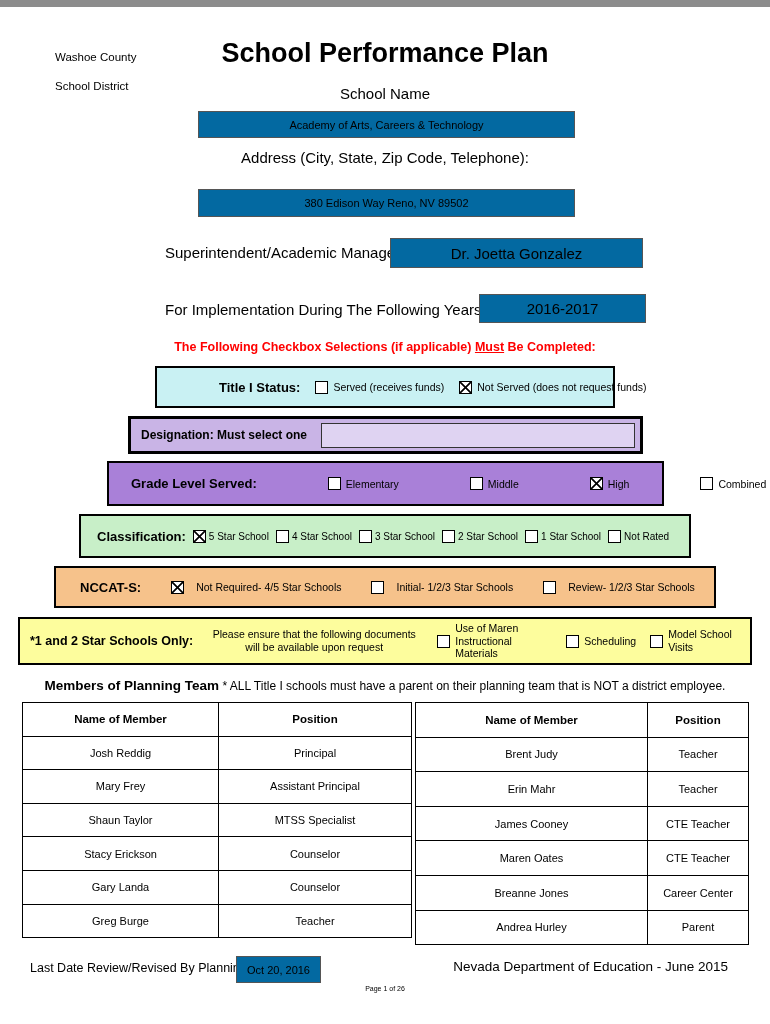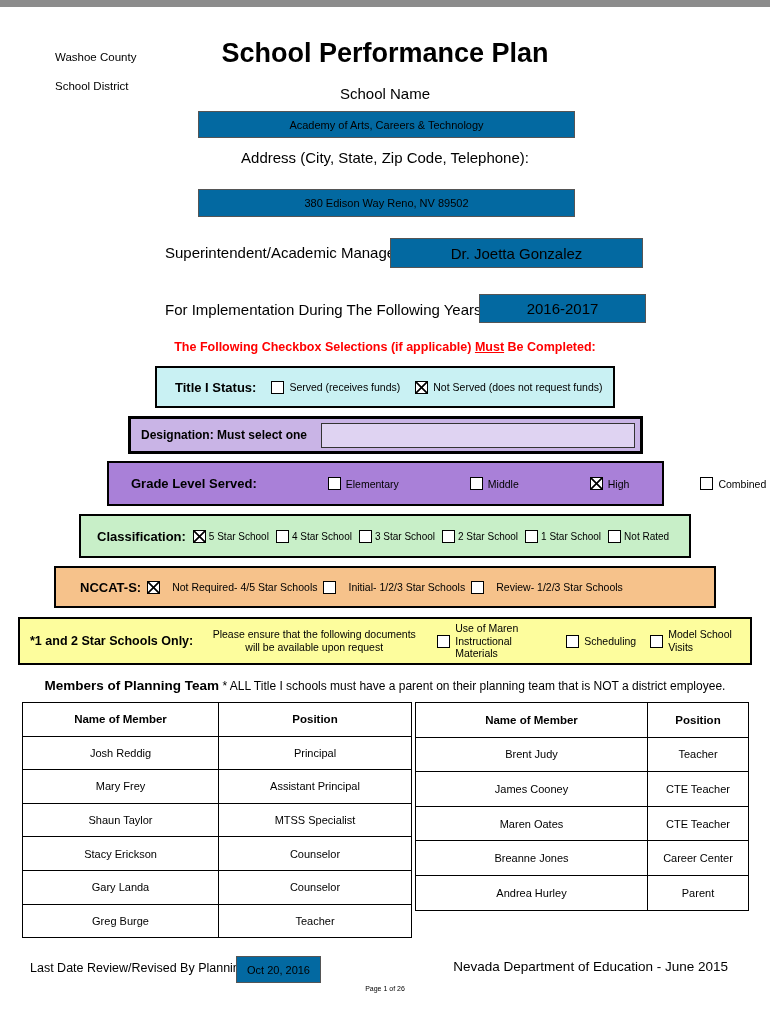--- a/index.html
+++ b/index.html
@@ -61,21 +61,21 @@
   .banner-grade .blabel { margin-left:22px; }
   .banner-grade .opt { margin-left:27px; }
 
   .banner-classification { left:79px; top:514px; width:612px; height:44px; }
   .banner-classification .blabel { margin-left:16px; }
   .banner-classification .opt { margin-left:7px; gap:3px; }
   .banner-classification .optlabel { font-size:10px; }
 
   .banner-nccats { left:54px; top:566px; width:662px; height:42px; }
   .banner-nccats .blabel { margin-left:24px; }
-  .banner-nccats .opt { margin-left:6px; gap:12px; }
+  .banner-nccats .opt { margin-left:30px; gap:12px; }
 
   .banner-star { left:18px; top:617px; width:734px; height:48px; }
   .banner-star .blabel { margin-left:10px; font-size:12.5px; }
   .star-note { margin-left:12px; width:218px; text-align:center; font-size:10.5px; line-height:1.25; }
   .banner-star .opt { margin-left:14px; }
   .banner-star .optlabel { white-space:normal; line-height:1.2; }
   .optlabel.w97 { width:97px; }
   .optlabel.w66 { width:66px; }
 
   .team-heading { position:absolute; top:678px; left:0; width:100%; text-align:center; font-size:12px; }
@@ -113,21 +113,21 @@
   <div class="input address-input">380 Edison Way  Reno, NV  89502</div>
 
   <div class="inline-label superintendent-label">Superintendent/Academic Manager:</div>
   <div class="input superintendent-input">Dr. Joetta Gonzalez</div>
 
   <div class="inline-label implementation-label">For Implementation During The Following Years:</div>
   <div class="input implementation-input">2016-2017</div>
 
   <div class="notice"><span>The Following Checkbox Selections (if applicable) </span><span class="u">Must</span><span> Be Completed:</span></div>
 
-  <div class="banner banner-title1" style="background: rgb(201, 241, 243);">
+  <div class="banner banner-title1" style="background: rgb(201, 241, 243); padding-left: 44px;">
     <span class="blabel">Title I Status:</span>
     <span class="opt">
       <span class="cb" data-checked="false"></span>
       <span class="optlabel">Served  (receives funds)</span>
     </span>
     <span class="opt">
       <span class="cb" data-checked="true"></span>
       <span class="optlabel">Not Served  (does not request funds)</span>
     </span>
   </div>
@@ -265,20 +265,24 @@
     <tbody>
         <tr>
       <th>Name of Member</th>
       <th>Position</th>
     </tr>
     <tr>
       <td>Brent Judy</td>
       <td>Teacher</td>
     </tr>
     <tr>
+      <td>Erin Mahr</td>
+      <td>Teacher</td>
+    </tr>
+    <tr>
       <td>James Cooney</td>
       <td>CTE Teacher</td>
     </tr>
     <tr>
       <td>Maren Oates</td>
       <td>CTE Teacher</td>
     </tr>
     <tr>
       <td>Breanne Jones</td>
       <td>Career Center</td>

